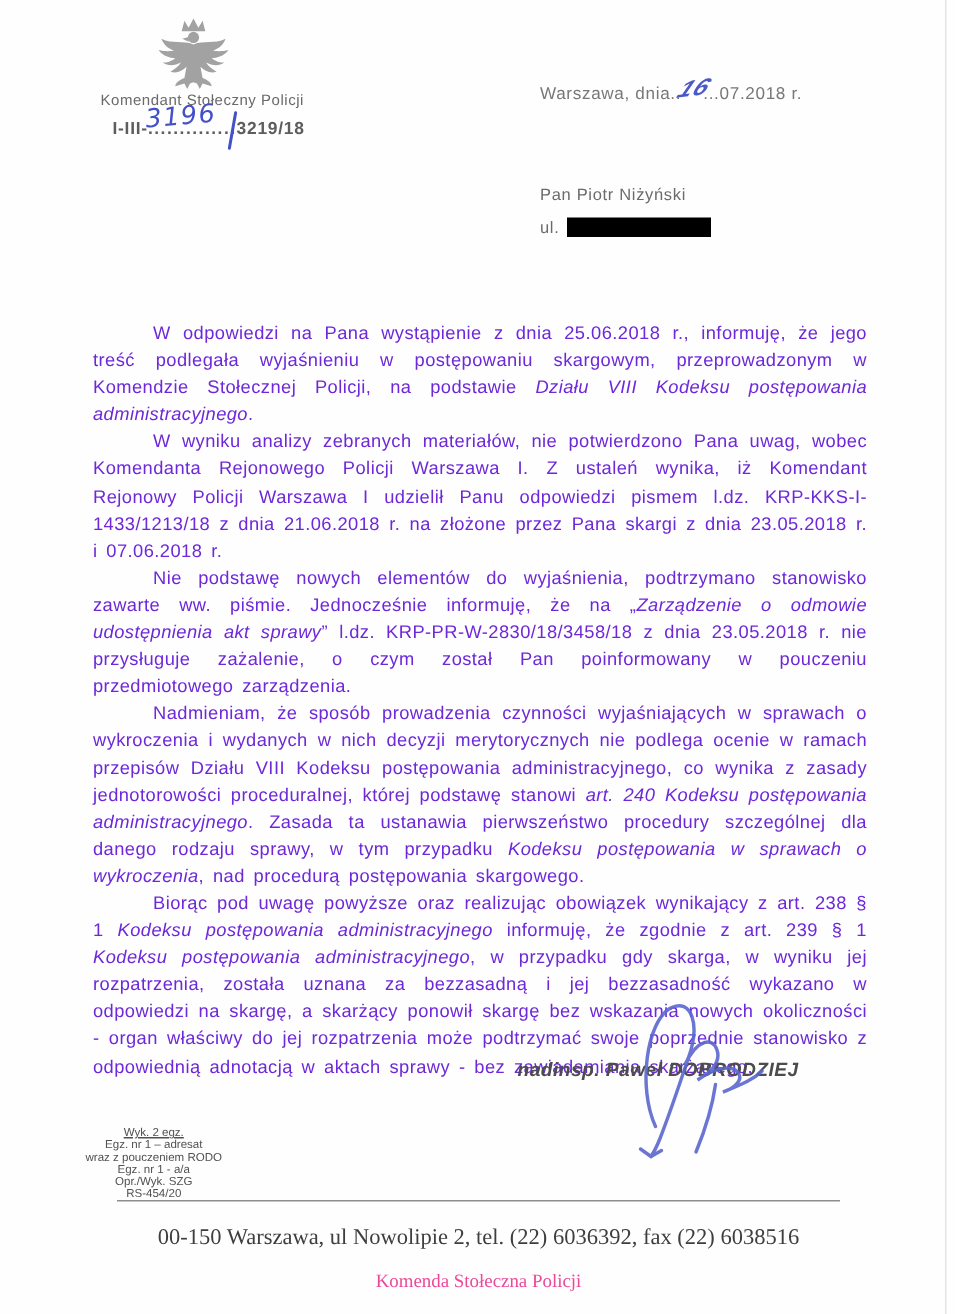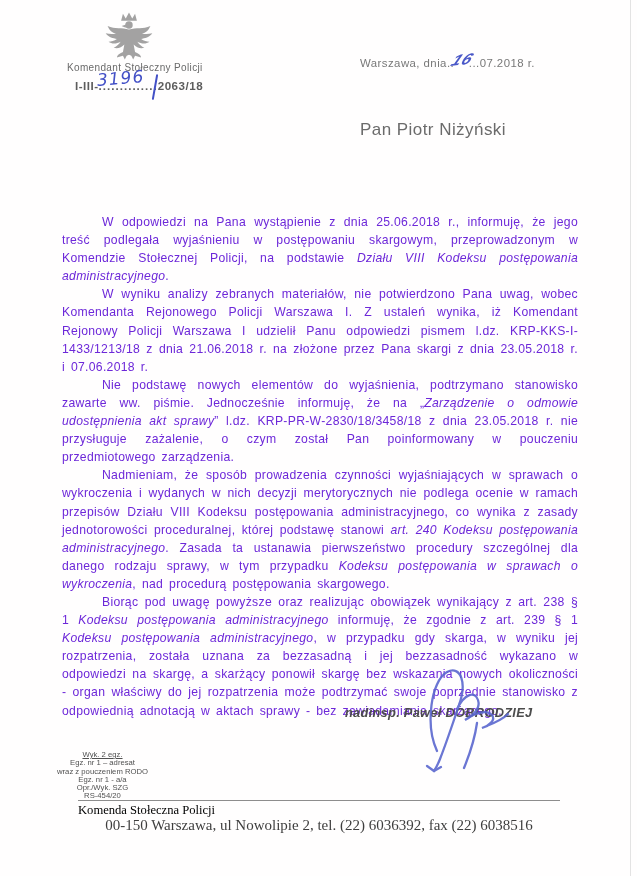--- a/index.html
+++ b/index.html
@@ -13,40 +13,40 @@
   .ref-line { position:absolute; left:75px; top:79px; font-size:11.6px; font-weight:bold; color:#5d5d5d; letter-spacing:.5px; }
   .ref-dots { letter-spacing:1px; font-weight:bold; }
   .hw-ref { position:absolute; left:22px; top:-9px; font-size:17px; line-height:17px; color:#4350c6;
             font-style:italic; font-weight:400; transform:rotate(-5deg); letter-spacing:1px;
             font-family:"DejaVu Sans", sans-serif; }
   .hw-ref-slash { position:absolute; left:79px; top:-5px; width:1.7px; height:26px; background:#4350c6; transform:rotate(10deg); border-radius:1px; }
   .dateline { position:absolute; left:360px; top:53px; font-size:11.4px; color:#787878; letter-spacing:.45px; }
   .hw-day { display:inline-block; color:#4a58c8; font-size:16px; font-weight:bold; font-style:italic;
             transform:skewX(-32deg) rotate(-7deg); margin:0 -3px 0 -1px; position:relative; top:-2px; }
   
-  .recipient { position:absolute; left:360px; top:119px; font-size:17px; line-height:22px; color:#6b6b6b; letter-spacing:.45px; }
+  .recipient { position:absolute; left:360px; top:119px; font-size:11px; line-height:22px; color:#6b6b6b; letter-spacing:.45px; }
   .redaction { display:inline-block; background:#000; height:13px; vertical-align:middle; position:relative; top:-1px; }
   .bar-street { width:96px; margin-left:5px; }
   .bar-city { width:35px; margin-right:7px; }
   
   .body-text { position:absolute; left:62px; top:213px; width:516px; text-align:justify; text-justify:inter-word;
                font-size:12.2px; line-height:18.1px; letter-spacing:.3px; word-spacing:2.2px; color:#6d28d9; }
   .para { margin:0; text-indent:40px; }
   .para i { font-style:italic; }
   
   .sig-name { position:absolute; left:345px; top:705px; font-style:italic; font-weight:bold;
               font-size:12.8px; color:#4c4c4c; letter-spacing:.3px; }
   .sig-svg { position:absolute; left:421px; top:667px; }
   
   .footnotes { position:absolute; left:57px; top:751px; font-size:7.7px; line-height:8.3px; color:#515151;text-align:center; }
   .footnotes div:first-child { text-decoration:underline; }
   
   .footer-rule { position:absolute; left:78px; top:800px; width:482px; height:1px; background:#8d8d8d; }
-  .footer-org  { position:absolute; left:78px; top:803px; width:482px; 
-                 font-family:"Liberation Serif", serif; font-size:12.6px; color:#000000; }
+  .footer-org  { position:absolute; left:78px; top:847px; width:482px; text-align:center;
+                 font-family:"Liberation Serif", serif; font-size:12.6px; color:#ec4899; }
   .footer-addr { position:absolute; left:38px; top:817px; width:562px; text-align:center;
                  font-family:"Liberation Serif", serif; font-size:15px; color:#3e3e3e; }
   
   .edge-line { position:absolute; left:630px; top:0; width:1px; height:876px; background:#e3e3e3; }
 </style>
 </head>
 <body>
 
 <div class="page">
 
@@ -56,31 +56,34 @@
         <path d="M47 6 l6 10 7-13 7 13 6-10 4 15 h-34 z"></path>
         <circle cx="60" cy="30" r="8"></circle>
         <path d="M54 29 l-10 3 9 4 z"></path>
         <path d="M60 40 C45 34 30 40 14 32 C18 42 24 46 32 49 C24 50 18 50 10 48 C16 57 26 59 34 60 C28 64 22 66 16 66 C24 72 34 70 42 66 C38 72 33 76 27 79 C36 82 44 78 50 72 L47 88 C39 91 34 95 34 100 L47 96 L51 104 L55 96 L60 94 L65 96 L69 104 L73 96 L86 100 C86 95 81 91 73 88 L70 72 C76 78 84 82 93 79 C87 76 82 72 78 66 C86 70 96 72 104 66 C98 66 92 64 86 60 C94 59 104 57 110 48 C102 50 96 50 88 49 C96 46 102 42 106 32 C90 40 75 34 60 40 Z"></path>
       </g>
     </svg>
   </div>
 
   <div class="sender">Komendant Stołeczny Policji</div>
   <div class="ref-line">
-    <span>I-III-</span><span class="ref-dots">..............</span><span>2063/18</span>
+    <span>I-III-</span><span class="ref-dots">..............</span><span>3219/18</span>
     <span class="hw-ref">3196</span>
     <span class="hw-ref-slash"></span>
   </div>
 
   <div class="dateline">
     <span>Warszawa, dnia..</span><span class="hw-day">16</span><span>...07.2018 r.</span>
   </div>
 
   <div class="recipient">
     <div>Pan Piotr Niżyński</div>
+    <div>
+      <span>ul.</span><span class="redaction bar-street"></span>
+    </div>
   </div>
 
   <div class="body-text">
       <p class="para"><span>W odpowiedzi na Pana wystąpienie z dnia 25.06.2018 r., informuję, że jego treść podlegała wyjaśnieniu w postępowaniu skargowym, przeprowadzonym w Komendzie Stołecznej Policji, na podstawie </span><i>Działu VIII Kodeksu postępowania administracyjnego</i><span>.</span></p>
       <p class="para"><span>W wyniku analizy zebranych materiałów, nie potwierdzono Pana uwag, wobec Komendanta Rejonowego Policji Warszawa I. Z ustaleń wynika, iż Komendant Rejonowy Policji Warszawa I udzielił Panu odpowiedzi pismem l.dz. KRP-KKS-I-1433/1213/18 z dnia 21.06.2018 r. na złożone przez Pana skargi z dnia 23.05.2018 r. i 07.06.2018 r.</span></p>
       <p class="para"><span>Nie podstawę nowych elementów do wyjaśnienia, podtrzymano stanowisko zawarte ww. piśmie. Jednocześnie informuję, że na „</span><i>Zarządzenie o odmowie udostępnienia akt sprawy</i><span>” l.dz. KRP-PR-W-2830/18/3458/18 z dnia 23.05.2018 r. nie przysługuje zażalenie, o czym został Pan poinformowany w pouczeniu przedmiotowego zarządzenia.</span></p>
       <p class="para"><span>Nadmieniam, że sposób prowadzenia czynności wyjaśniających w sprawach o wykroczenia i wydanych w nich decyzji merytorycznych nie podlega ocenie w ramach przepisów Działu VIII Kodeksu postępowania administracyjnego, co wynika z zasady jednotorowości proceduralnej, której podstawę stanowi </span><i>art. 240 Kodeksu postępowania administracyjnego</i><span>. Zasada ta ustanawia pierwszeństwo procedury szczególnej dla danego rodzaju sprawy, w tym przypadku </span><i>Kodeksu postępowania w sprawach o wykroczenia</i><span>, nad procedurą postępowania skargowego.</span></p>
       <p class="para"><span>Biorąc pod uwagę powyższe oraz realizując obowiązek wynikający z art. 238 § 1 </span><i>Kodeksu postępowania administracyjnego</i><span> informuję, że zgodnie z art. 239 § 1 </span><i>Kodeksu postępowania administracyjnego</i><span>, w przypadku gdy skarga, w wyniku jej rozpatrzenia, została uznana za bezzasadną i jej bezzasadność wykazano w odpowiedzi na skargę, a skarżący ponowił skargę bez wskazania nowych okoliczności - organ właściwy do jej rozpatrzenia może podtrzymać swoje poprzednie stanowisko z odpowiednią adnotacją w aktach sprawy - bez zawiadamiania skarżącego.</span></p>
     </div>
 

